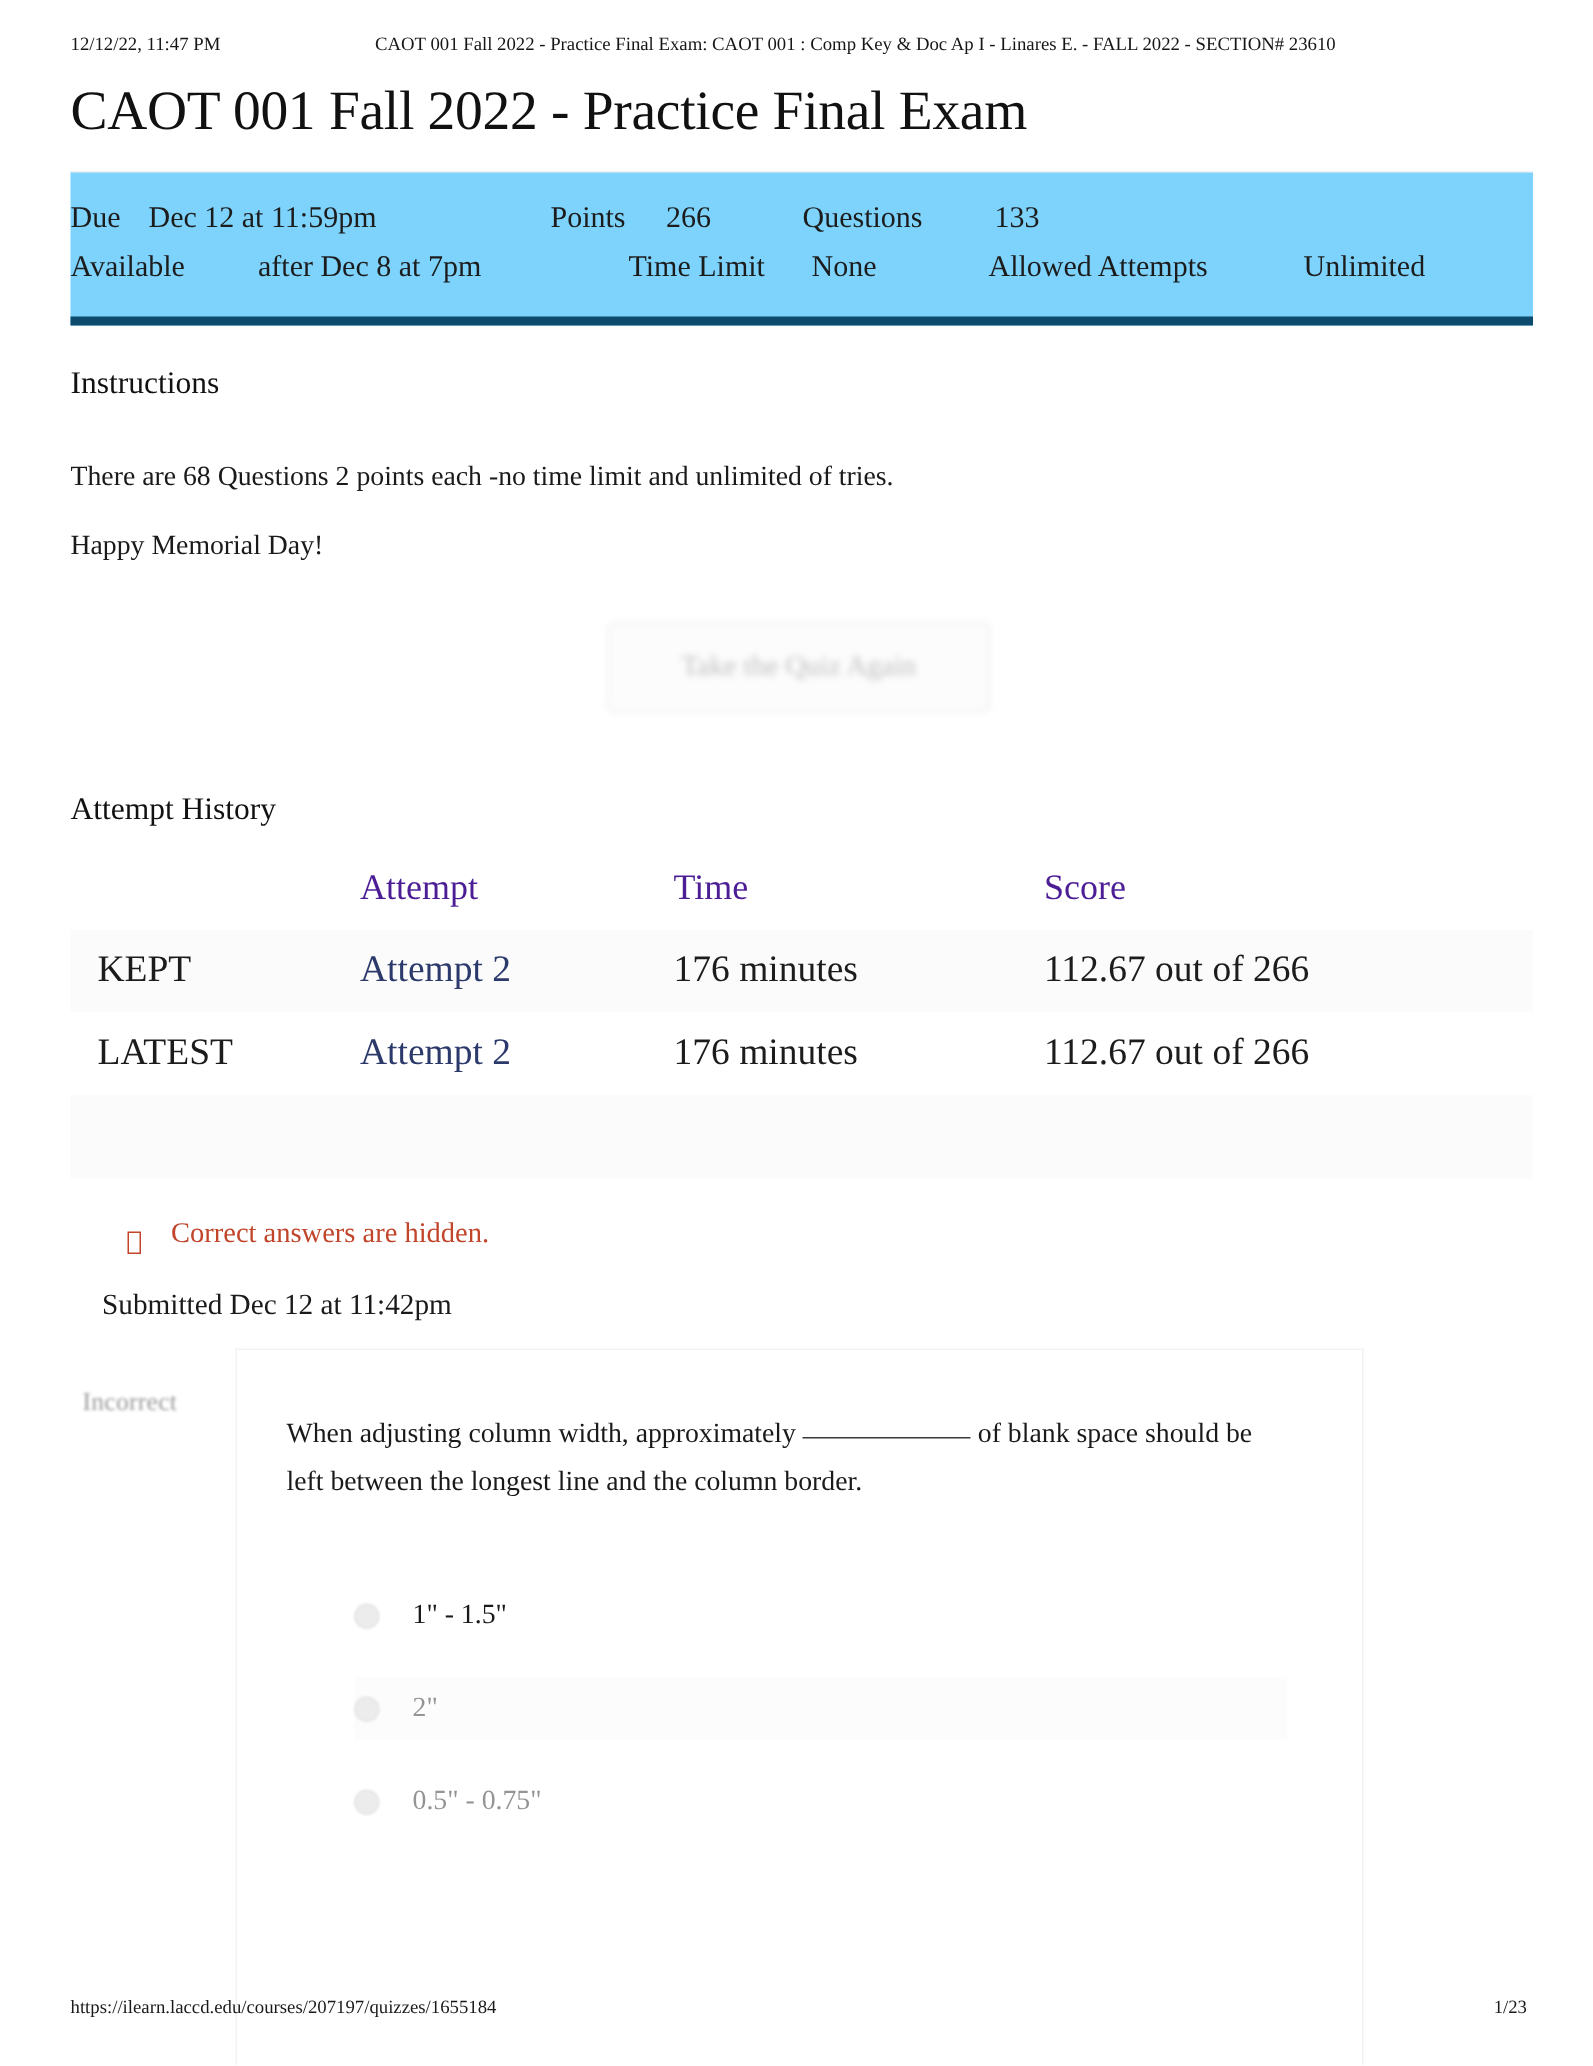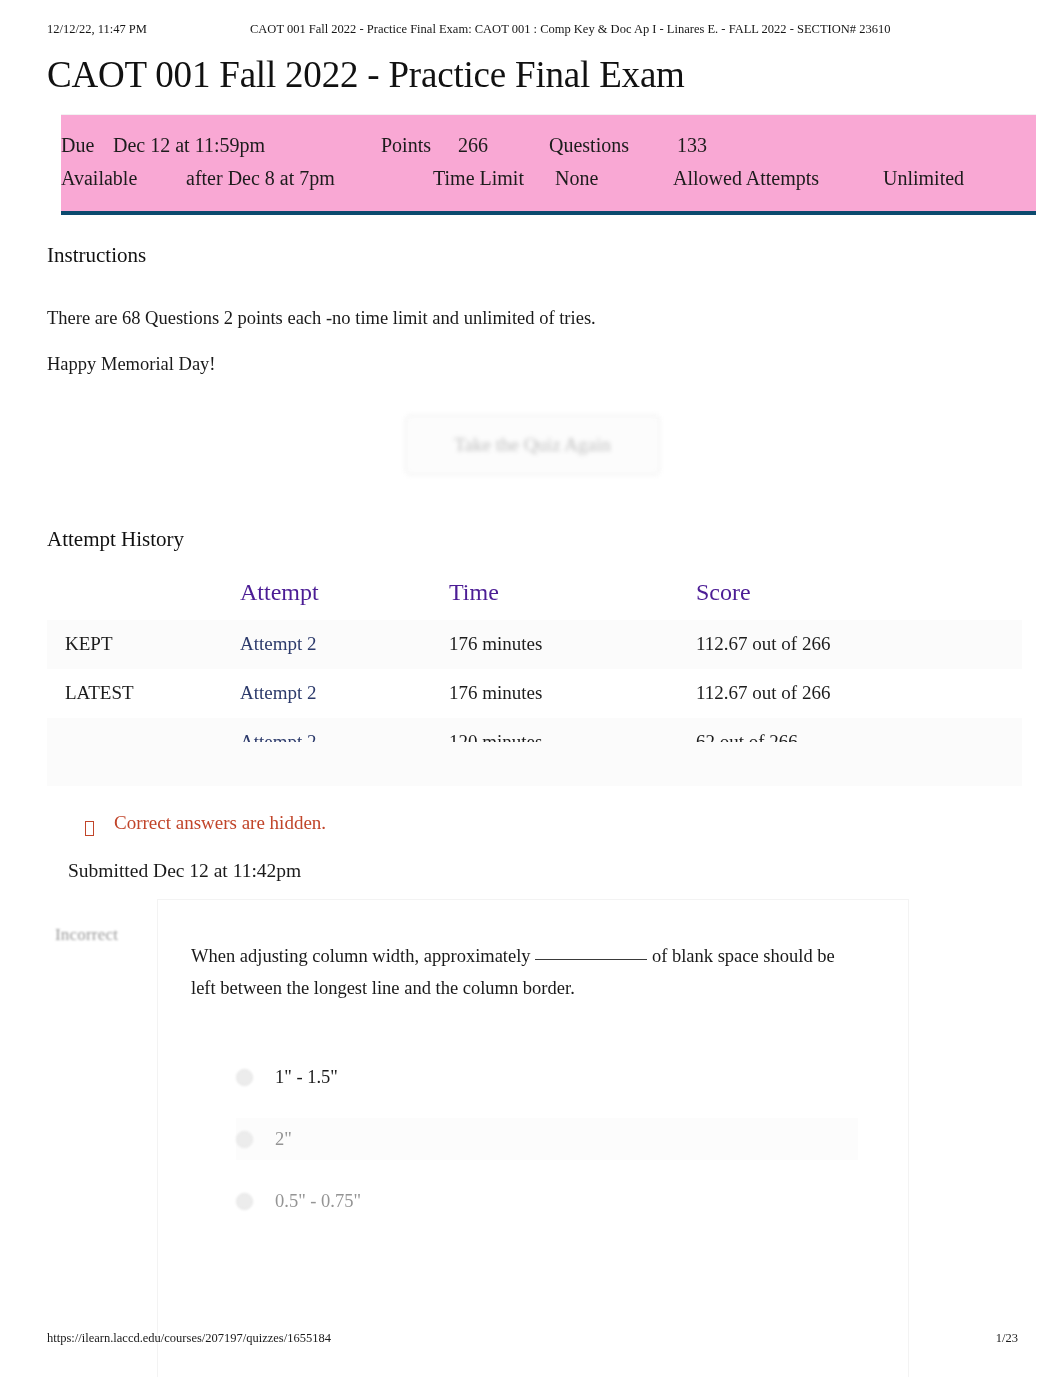--- a/index.html
+++ b/index.html
@@ -50,26 +50,26 @@
     line-height: 46px;
     letter-spacing: -0.2px;
     color: #111111;
     margin: 0;
   }
 
   
   .quiz-meta {
     position: absolute;
     top: 114px;
-    left: 61px;
+    left: 47px;
     width: 975px;
     border-top: 1px solid #f2f2f2;
-    border-bottom: 4px solid #0c4a6e;
+    border-bottom: 6px solid #0c4a6e;
     padding: 14px 0 16px 0;
-    background: #f9a8d4;
+    background: #7dd3fc;
   }
   .quiz-meta .meta-row {
     display: flex;
     align-items: baseline;
     font-size: 20px;
     line-height: 33px;
     white-space: nowrap;
   }
   .meta-label { color: #1c1c1c; }
   .meta-value { color: #1c1c1c; }
@@ -150,21 +150,21 @@
   .attempt-table th {
     text-align: left;
     font-weight: normal;
     color: #4c1d95;
     padding: 5px 0 14px 0;
     font-size: 24px;
   }
   .attempt-table td {
     padding: 13px 0 14px 0;
     color: #1c1c1c;
-    font-size: 19px;
+    font-size: 25px;
     vertical-align: baseline;
   }
   .attempt-table tbody tr:nth-child(odd) { background: #fbfbfb; }
   .attempt-table tbody tr:nth-child(even) { background: #ffffff; }
   .col-flag  { width: 193px; padding-left: 18px !important; }
   .col-att   { width: 209px; }
   .col-time  { width: 247px; }
   .col-score { width: auto; }
   .attempt-link {
     color: #2c3a6b;

